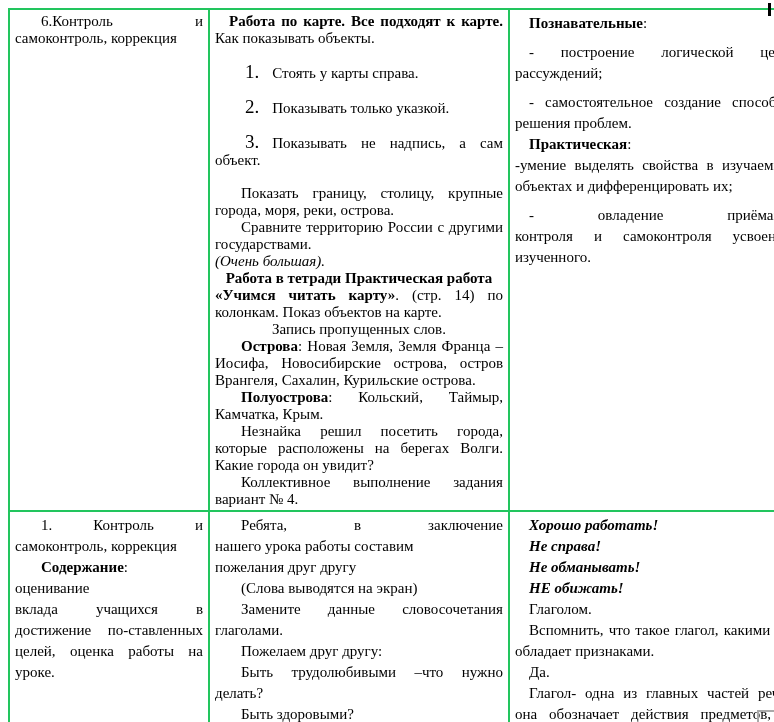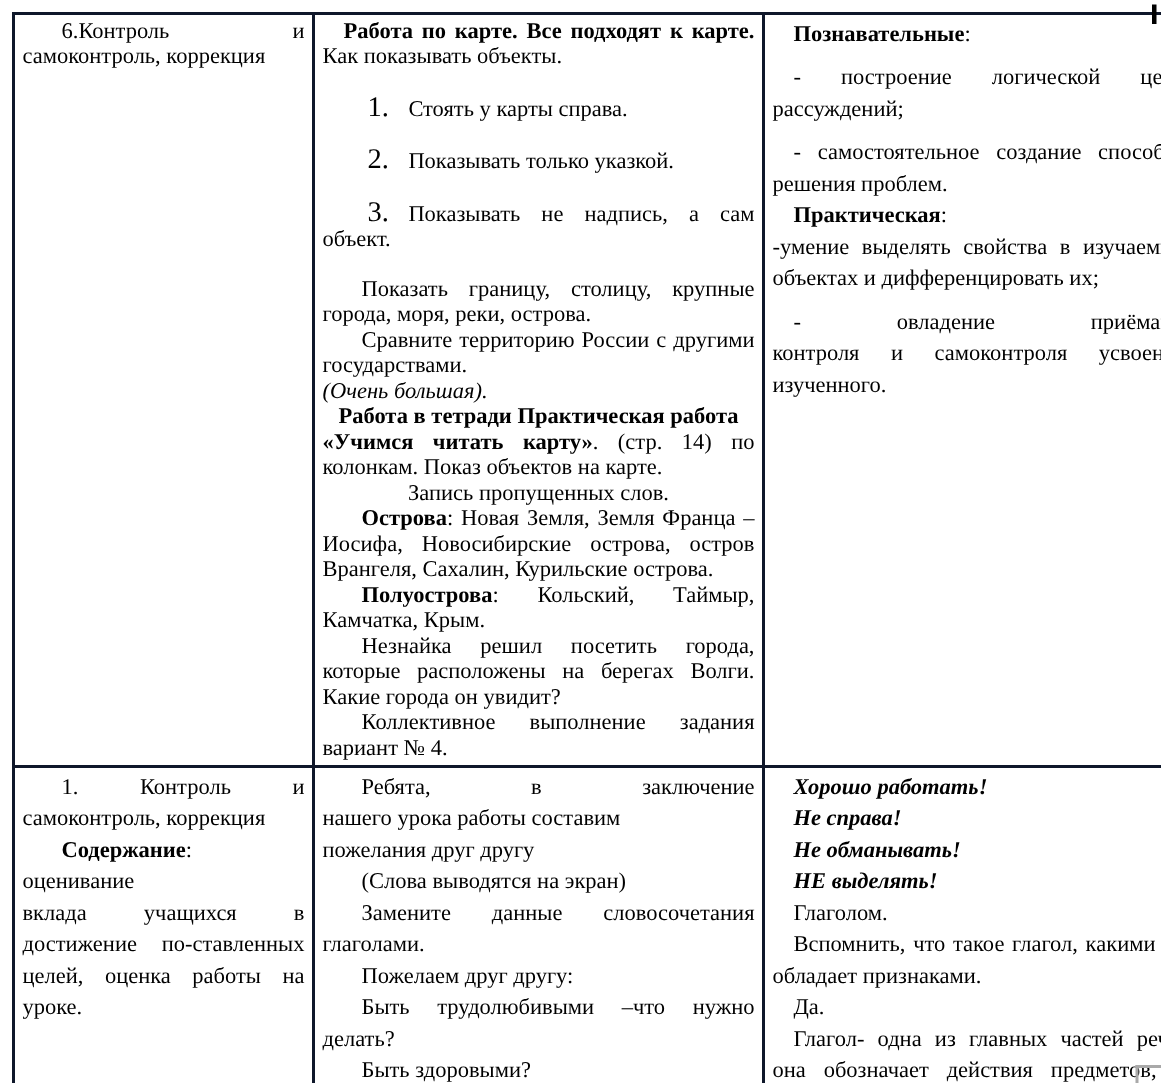--- a/index.html
+++ b/index.html
@@ -14,21 +14,21 @@
     font-family: "Liberation Serif", serif;
     color: #000;
   }
   table.doc {
     position: absolute; left: 8px; top: 8px;
     border-collapse: collapse;
     table-layout: fixed;
     width: 752px;
   }
   td.cell {
-    border: 2px solid #0f172a;
+    border: 2px solid #22c55e;
     vertical-align: top;
     padding: 3px 5px 2px 5px;
     font-size: 15px;
     line-height: 21px;
   }
   td.dense { line-height: 17px; }
   td.dense .para { line-height: 17px; }
   .para { margin: 0; }
   .para.justify { text-align: justify; }
   .para.center  { text-align: center; }
@@ -104,21 +104,21 @@
             <p class="para indent"><span>Пожелаем друг другу:</span></p>
             <p class="para justify indent"><span>Быть трудолюбивыми –что нужно делать?</span></p>
             <p class="para indent"><span>Быть здоровыми?</span></p>
             <p class="para indent"><span>Быть честными?</span></p>
             <p class="para indent"><span>Быть добрыми?</span></p>
           </td>
           <td class="cell" style="width: 276px;">
             <p class="para indent2"><span class="b i">Хорошо работать!</span></p>
             <p class="para indent2"><span class="b i">Не справа!</span></p>
             <p class="para indent2"><span class="b i">Не обманывать!</span></p>
-            <p class="para indent2"><span class="b i">НЕ выделять!</span></p>
+            <p class="para indent2"><span class="b i">НЕ обижать!</span></p>
             <p class="para indent2"><span>Глаголом.</span></p>
             <p class="para justify indent2"><span>Вспомнить, что такое глагол, какими он обладает признаками.</span></p>
             <p class="para indent2"><span>Да.</span></p>
             <p class="para justify indent2"><span>Глагол- одна из главных частей речи, она обозначает действия предметов, и наша речь</span></p>
           </td>
         </tr>
       </tbody>
   </table>
   <div class="cursor-mark" style="background: rgb(0, 0, 0);"></div>
   <div class="next-table-corner" style="border-top-color: rgb(169, 169, 169); border-left-color: rgb(169, 169, 169);"></div>

